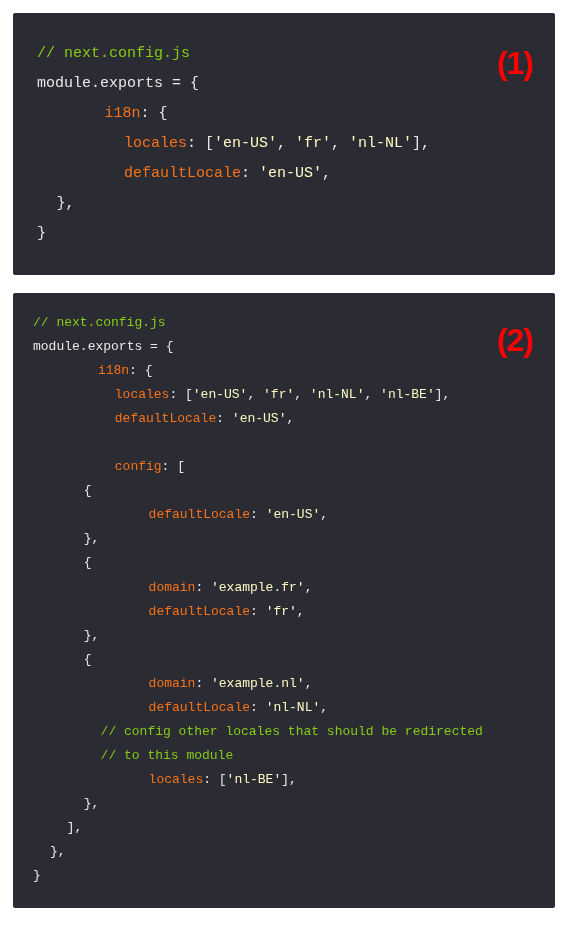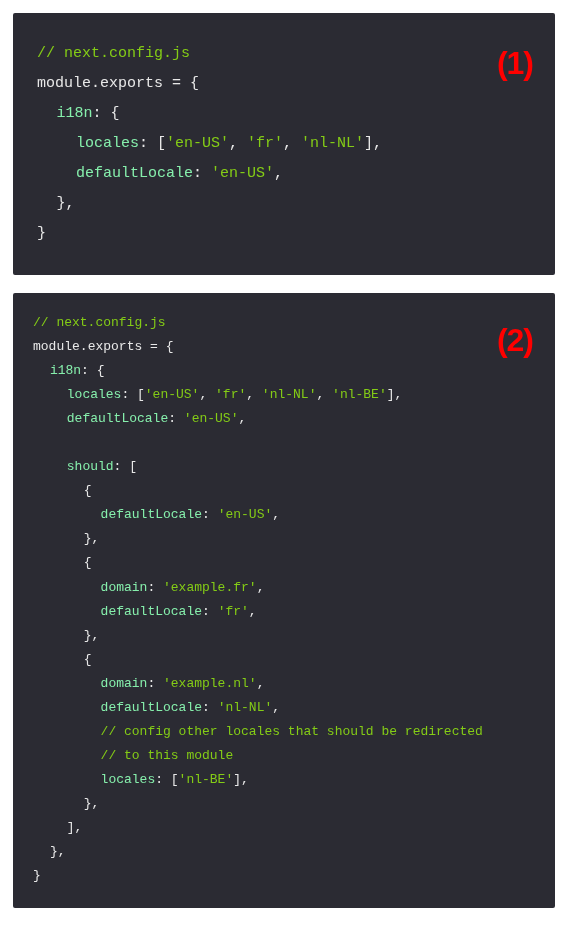--- a/index.html
+++ b/index.html
@@ -32,23 +32,23 @@
     top: 18px;
     right: 22px;
     color: #ff0000;
     font-weight: 900;
     font-size: 32px;
     font-family: Arial, sans-serif;
     letter-spacing: -1px;
   }
   .line { white-space: pre; }
   .comment { color: #84cc16; }
-  .string  { color: #84cc16; margin-top: 44px; }
+  .string  { color: #fef9c3; margin-top: 44px; }
   .punct   { color: #e8e8e8; }
-  .key     { color: #86efac; }
+  .key     { color: #f97316; margin-left: 48px; }
   .kw      { color: #e8e8e8; text-align: center; }
   .ind1 { padding-left: 1.3em; }
   .ind2 { padding-left: 2.6em; }
   .ind3 { padding-left: 3.9em; }
   .ind4 { padding-left: 5.2em; }
 </style>
 </head>
 <body>
 
 <div class="code-block code-block-1">
@@ -65,21 +65,21 @@
 
 <div class="code-block code-block-2">
   <div class="badge">(2)</div>
 
   <div class="line comment">// next.config.js</div>
   <div class="line"><span class="kw">module</span><span class="punct">.</span><span class="kw">exports</span><span class="punct"> = {</span></div>
   <div class="line ind1"><span class="key">i18n</span><span class="punct">: {</span></div>
   <div class="line ind2"><span class="key">locales</span><span class="punct">: [</span><span class="string">'en-US'</span><span class="punct">, </span><span class="string">'fr'</span><span class="punct">, </span><span class="string">'nl-NL'</span><span class="punct">, </span><span class="string">'nl-BE'</span><span class="punct">],</span></div>
   <div class="line ind2"><span class="key">defaultLocale</span><span class="punct">: </span><span class="string">'en-US'</span><span class="punct">,</span></div>
   <div class="line"> </div>
-  <div class="line ind2"><span class="key">should</span><span class="punct">: [</span></div>
+  <div class="line ind2"><span class="key">config</span><span class="punct">: [</span></div>
   <div class="line ind3"><span class="punct">{</span></div>
   <div class="line ind4"><span class="key">defaultLocale</span><span class="punct">: </span><span class="string">'en-US'</span><span class="punct">,</span></div>
   <div class="line ind3"><span class="punct">},</span></div>
   <div class="line ind3"><span class="punct">{</span></div>
   <div class="line ind4"><span class="key">domain</span><span class="punct">: </span><span class="string">'example.fr'</span><span class="punct">,</span></div>
   <div class="line ind4"><span class="key">defaultLocale</span><span class="punct">: </span><span class="string">'fr'</span><span class="punct">,</span></div>
   <div class="line ind3"><span class="punct">},</span></div>
   <div class="line ind3"><span class="punct">{</span></div>
   <div class="line ind4"><span class="key">domain</span><span class="punct">: </span><span class="string">'example.nl'</span><span class="punct">,</span></div>
   <div class="line ind4"><span class="key">defaultLocale</span><span class="punct">: </span><span class="string">'nl-NL'</span><span class="punct">,</span></div>

